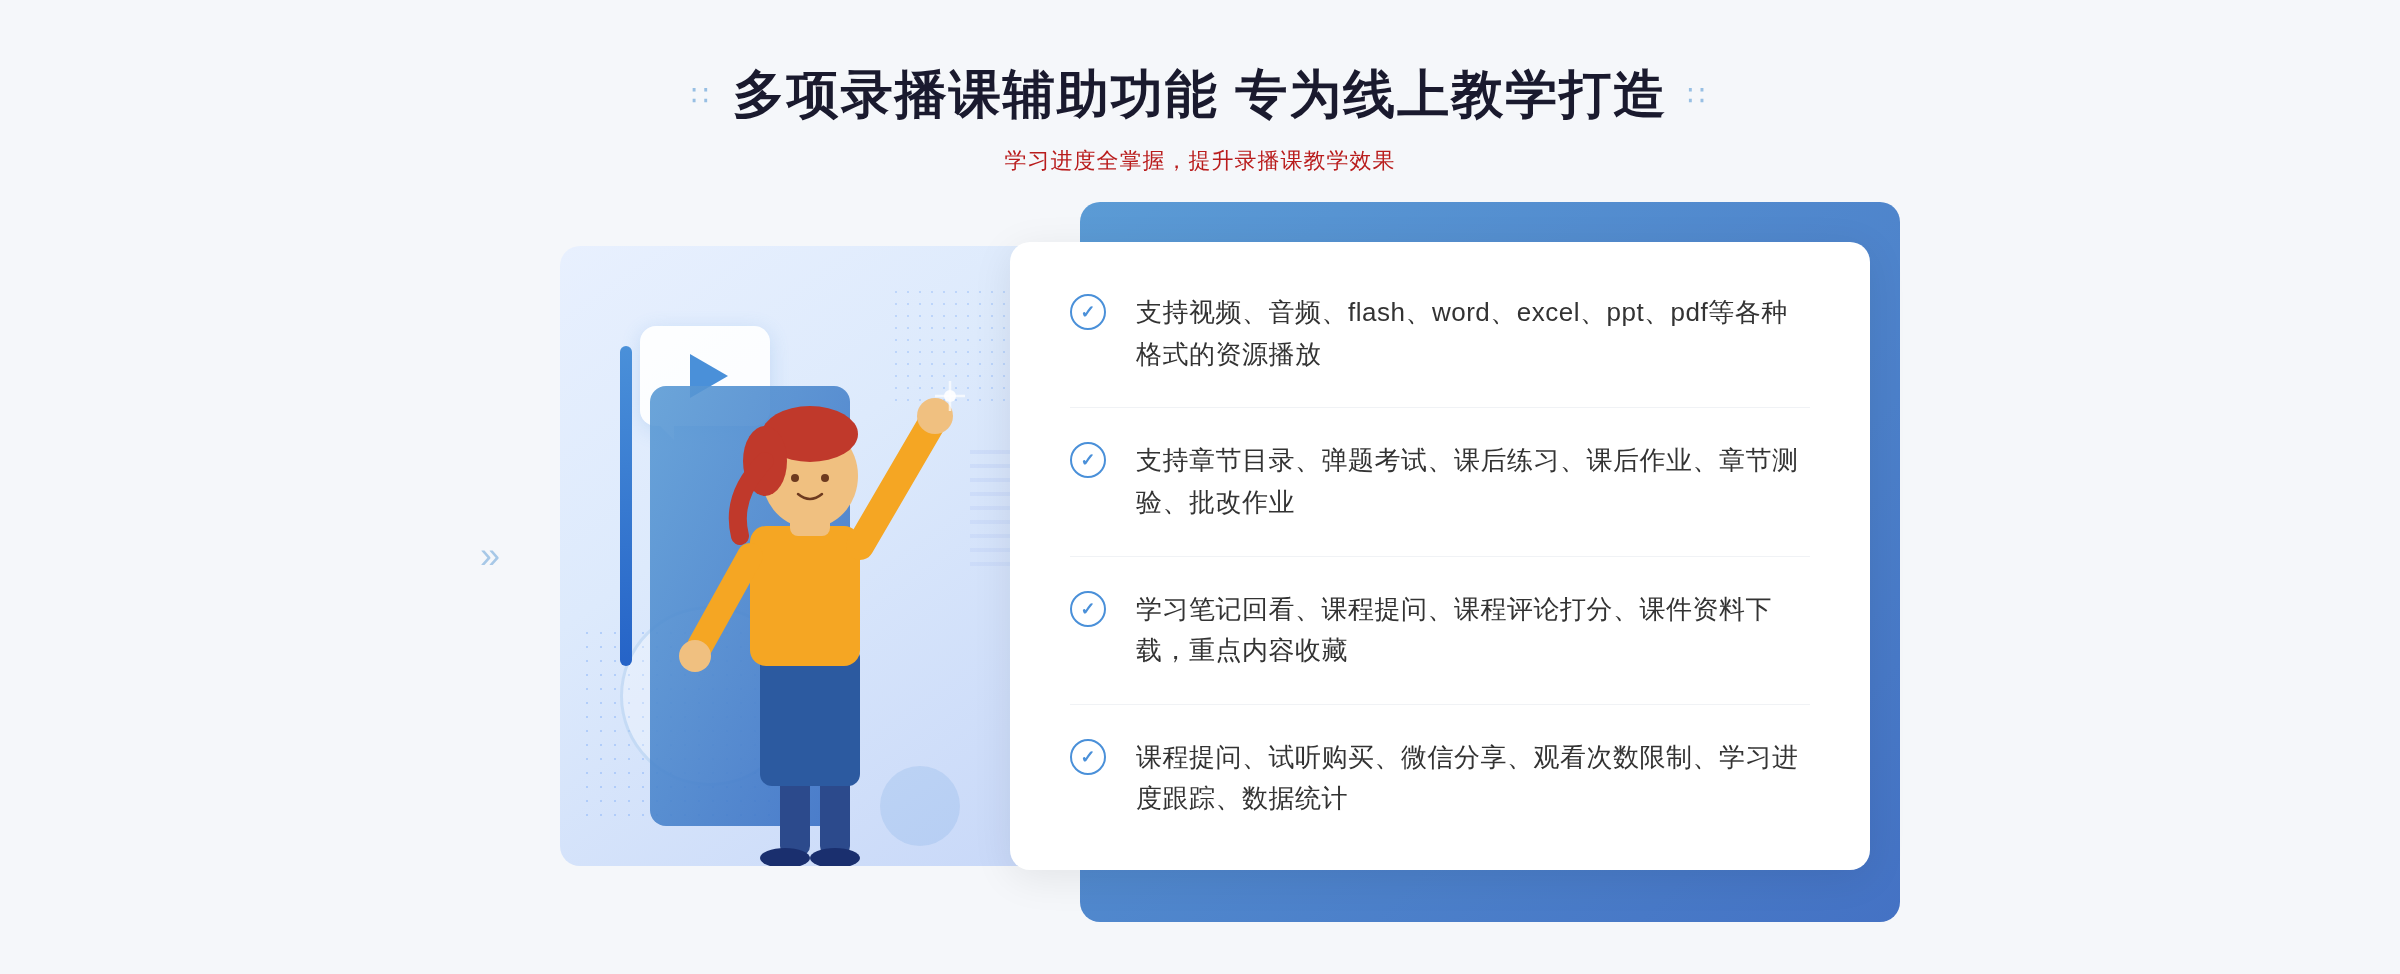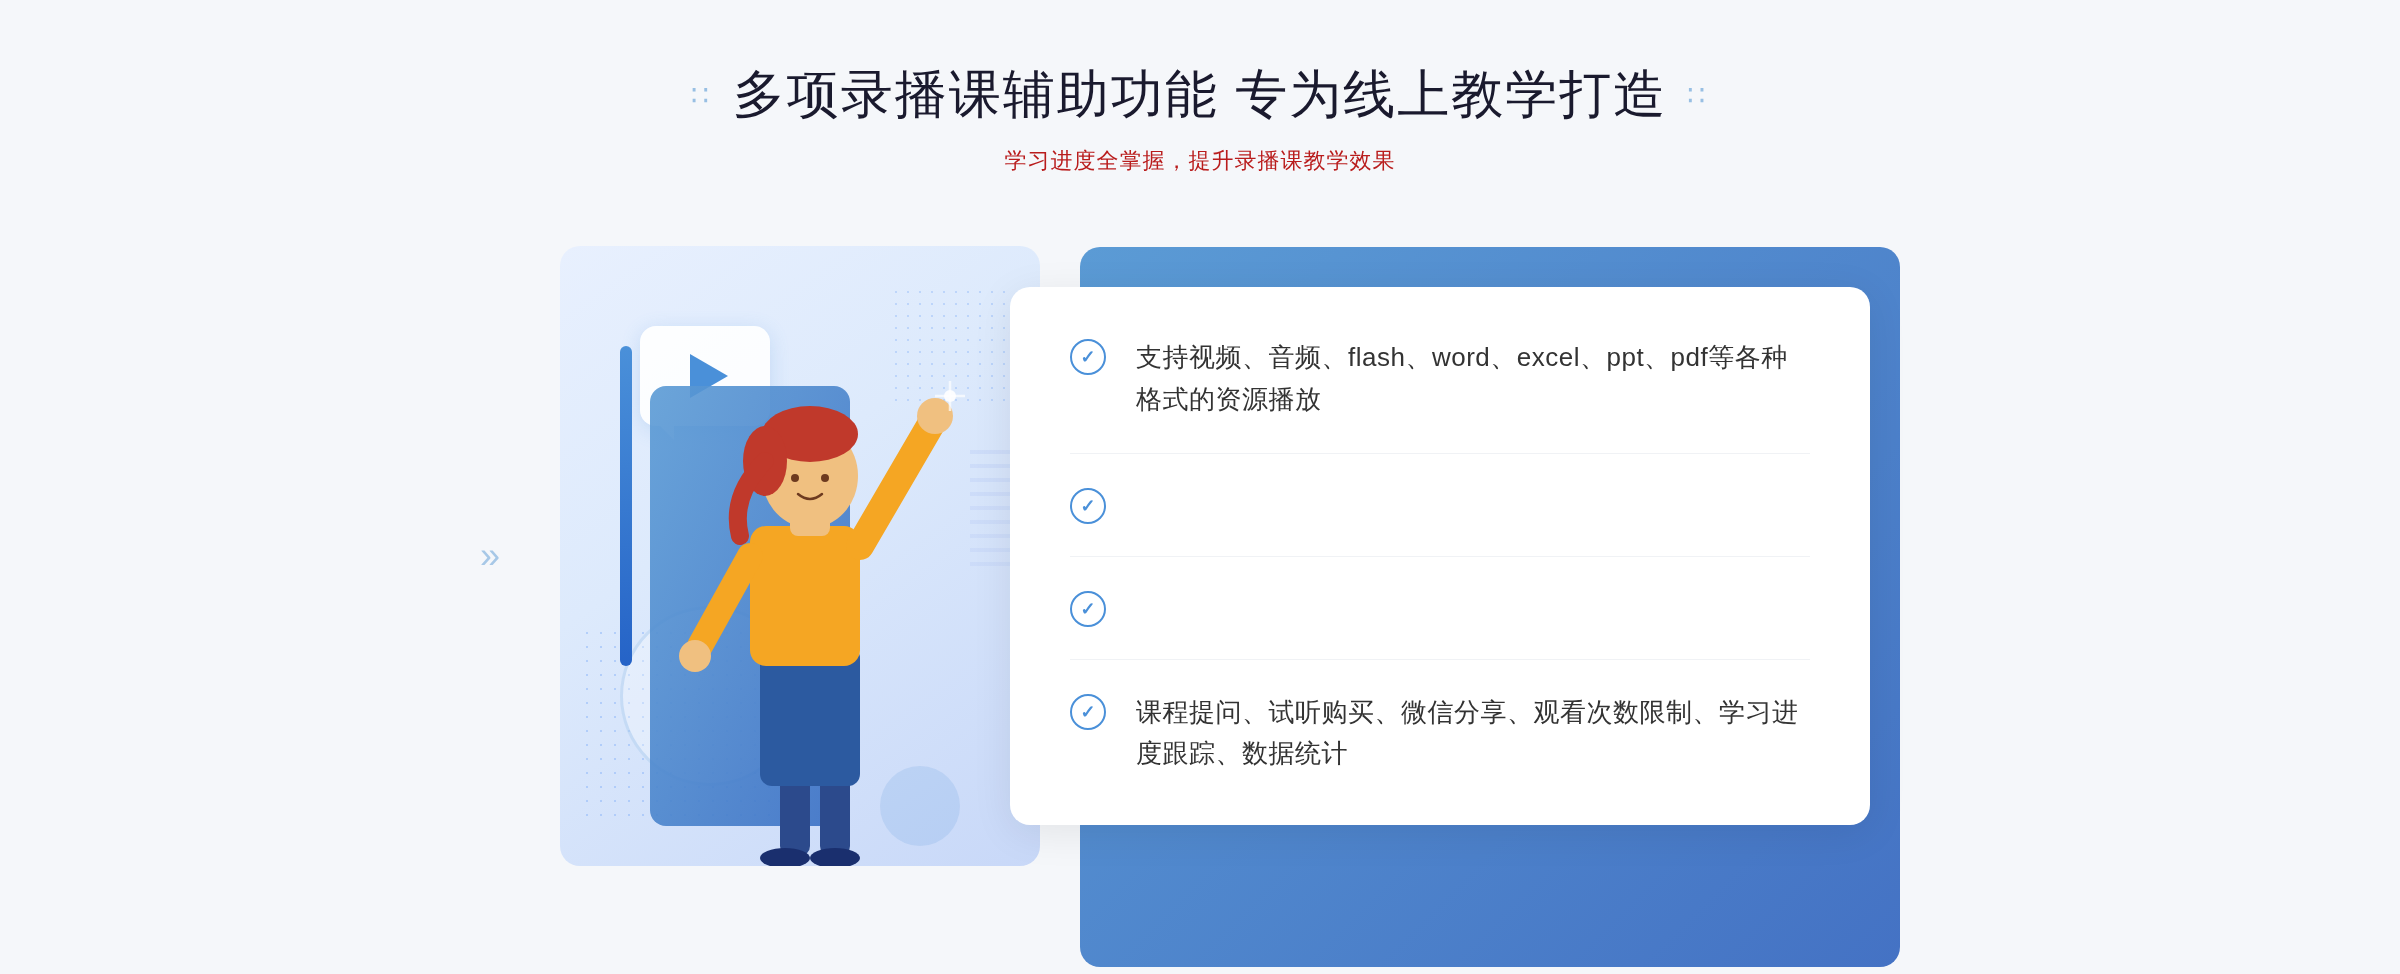--- a/index.html
+++ b/index.html
@@ -39,21 +39,21 @@
 
     .title-dots {
       color: #5b9bd5;
       font-size: 28px;
       letter-spacing: 4px;
       opacity: 0.6;
     }
 
     .main-title {
       font-size: 52px;
-      font-weight: 400;
+      font-weight: 700;
       color: #1a1a2e;
       letter-spacing: 2px;
     }
 
     .subtitle {
       font-size: 22px;
       color: #b91c1c;
       letter-spacing: 1px;
     }
 
@@ -361,26 +361,28 @@
           <div class="check-circle">
             <span class="check-mark">✓</span>
           </div>
           <span class="feature-text">支持视频、音频、flash、word、excel、ppt、pdf等各种格式的资源播放</span>
         </div>
 
         <div class="feature-item">
           <div class="check-circle">
             <span class="check-mark">✓</span>
           </div>
+          <span class="feature-text">支持章节目录、弹题考试、课后练习、课后作业、章节测验、批改作业</span>
         </div>
 
         <div class="feature-item">
           <div class="check-circle">
             <span class="check-mark">✓</span>
           </div>
+          <span class="feature-text">学习笔记回看、课程提问、课程评论打分、课件资料下载，重点内容收藏</span>
         </div>
 
         <div class="feature-item">
           <div class="check-circle">
             <span class="check-mark">✓</span>
           </div>
           <span class="feature-text">课程提问、试听购买、微信分享、观看次数限制、学习进度跟踪、数据统计</span>
         </div>
 
       </div>

